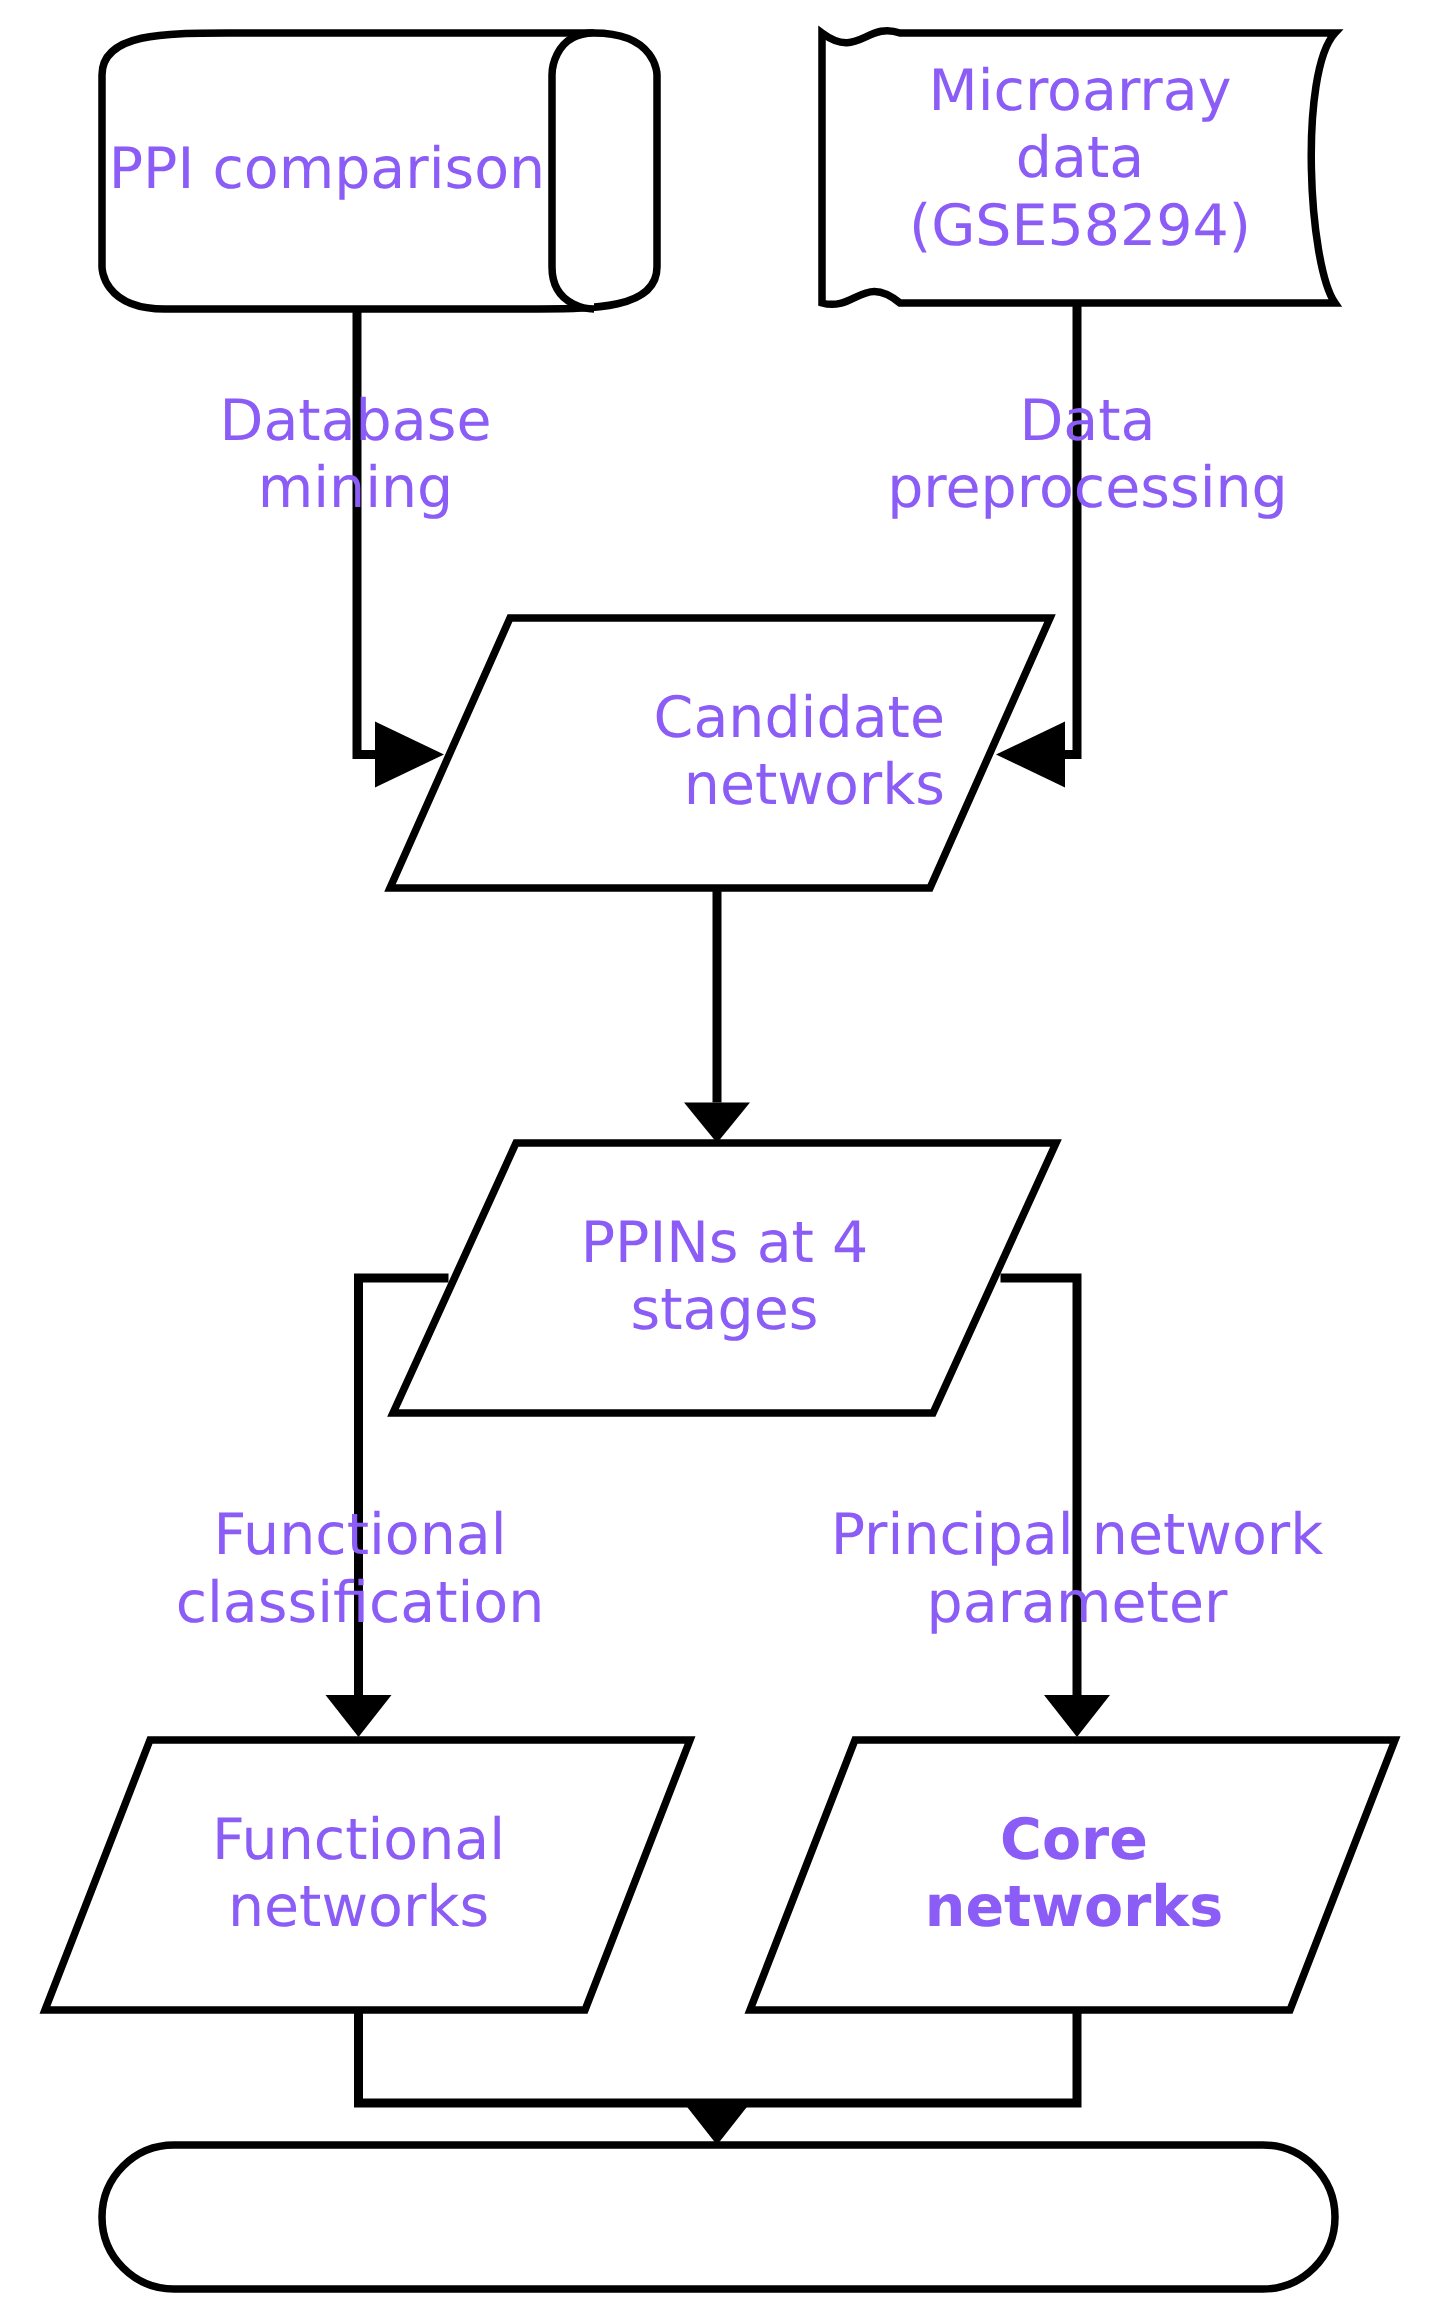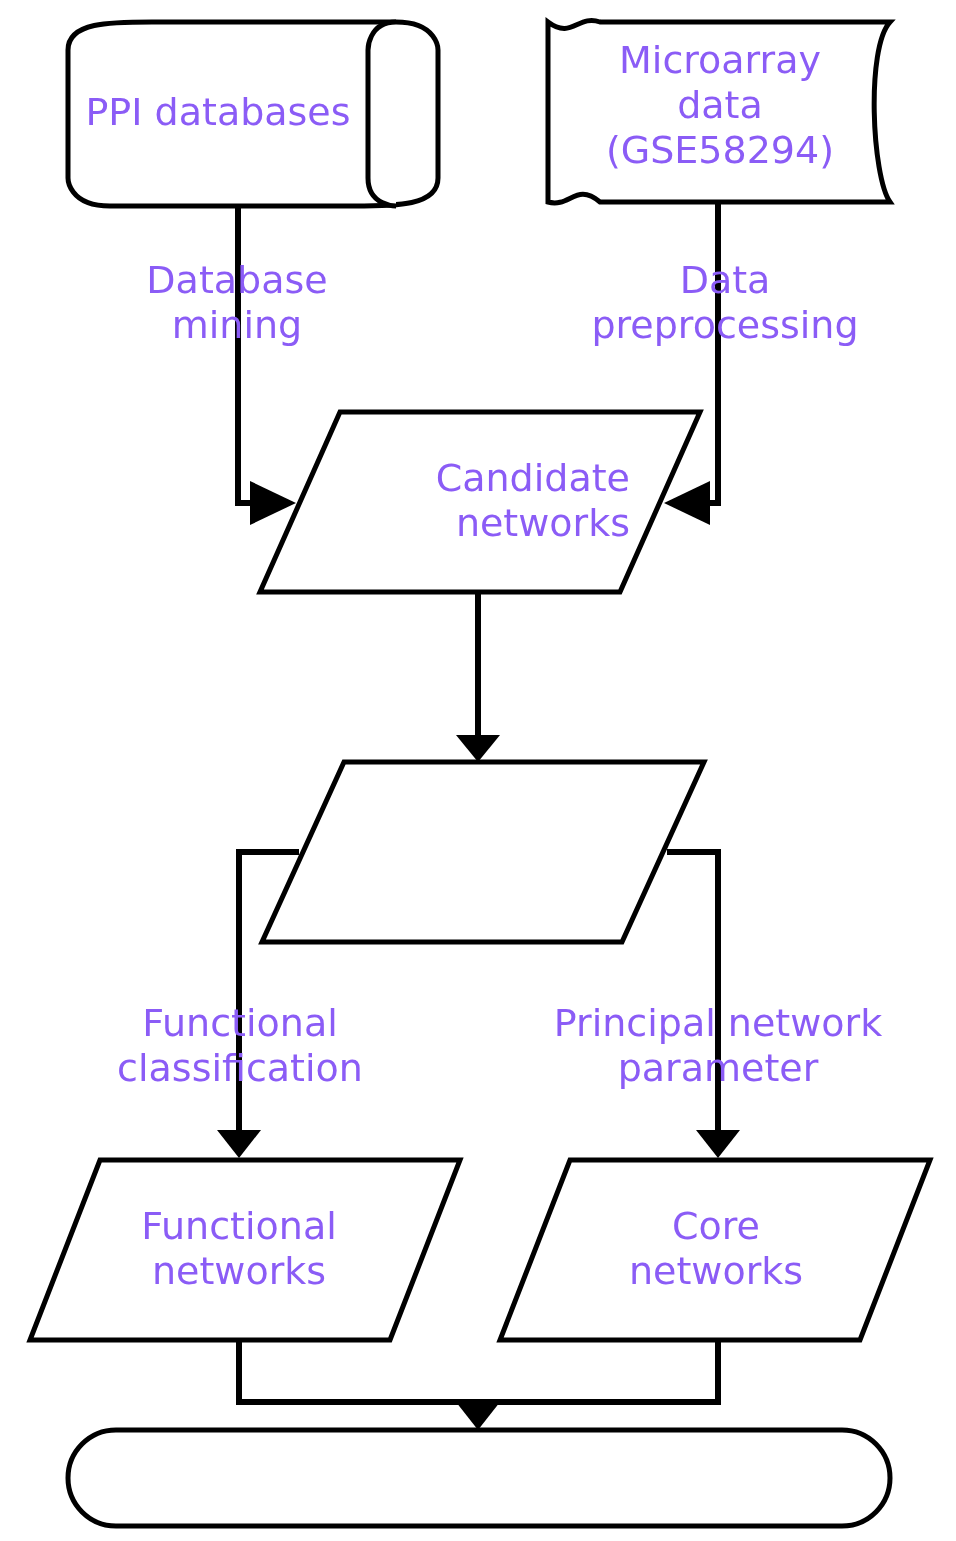--- a/index.html
+++ b/index.html
@@ -130,34 +130,36 @@
     </g>
 
     <g>
       <path class="conn" d="M 239,1340 L 239,1402 L 718,1402 L 718,1340"></path>
       <path class="conn" d="M 478,1402 L 478,1412"></path>
       <polygon class="arrowhead" points="456,1402 500,1402 478,1430"></polygon>
     </g>
 
   </svg>
 
-  <div class="lbl node-lbl" style="left:68px; top:90px; width:300px;">PPI databases</div>
+  <div class="lbl node-lbl" style="left:68px; top:90px; width:300px;">PPI comparison</div>
 
   <div class="lbl node-lbl" style="left:575px; top:38px; width:290px;">Microarray
 data
 (GSE58294)</div>
 
   <div class="lbl node-lbl" style="left:330px; top:456px; width:300px;text-align:right;">Candidate
 networks</div>
 
+  <div class="lbl node-lbl" style="left:333px; top:806px; width:300px;">PPINs at 4
+stages</div>
 
   <div class="lbl node-lbl" style="left:89px; top:1204px; width:300px;">Functional
 networks</div>
 
-  <div class="lbl node-lbl" style="left:566px; top:1204px; width:300px;">Core
+  <div class="lbl node-lbl" style="left:566px; top:1204px; width:300px;font-weight:bold;">Core
 networks</div>
 
 
   <div class="lbl edge-lbl" style="left:110px; top:258px; width:254px;text-align:center;">Database
 mining</div>
 
   <div class="lbl edge-lbl" style="left:575px; top:258px; width:300px;">Data
 preprocessing</div>
 
 

